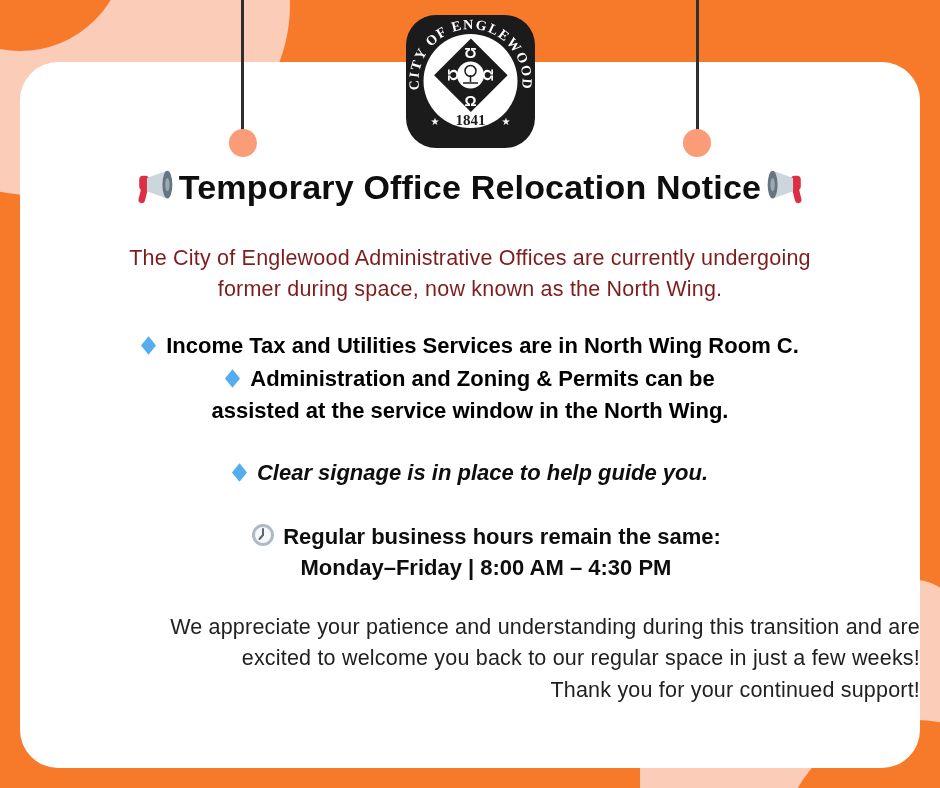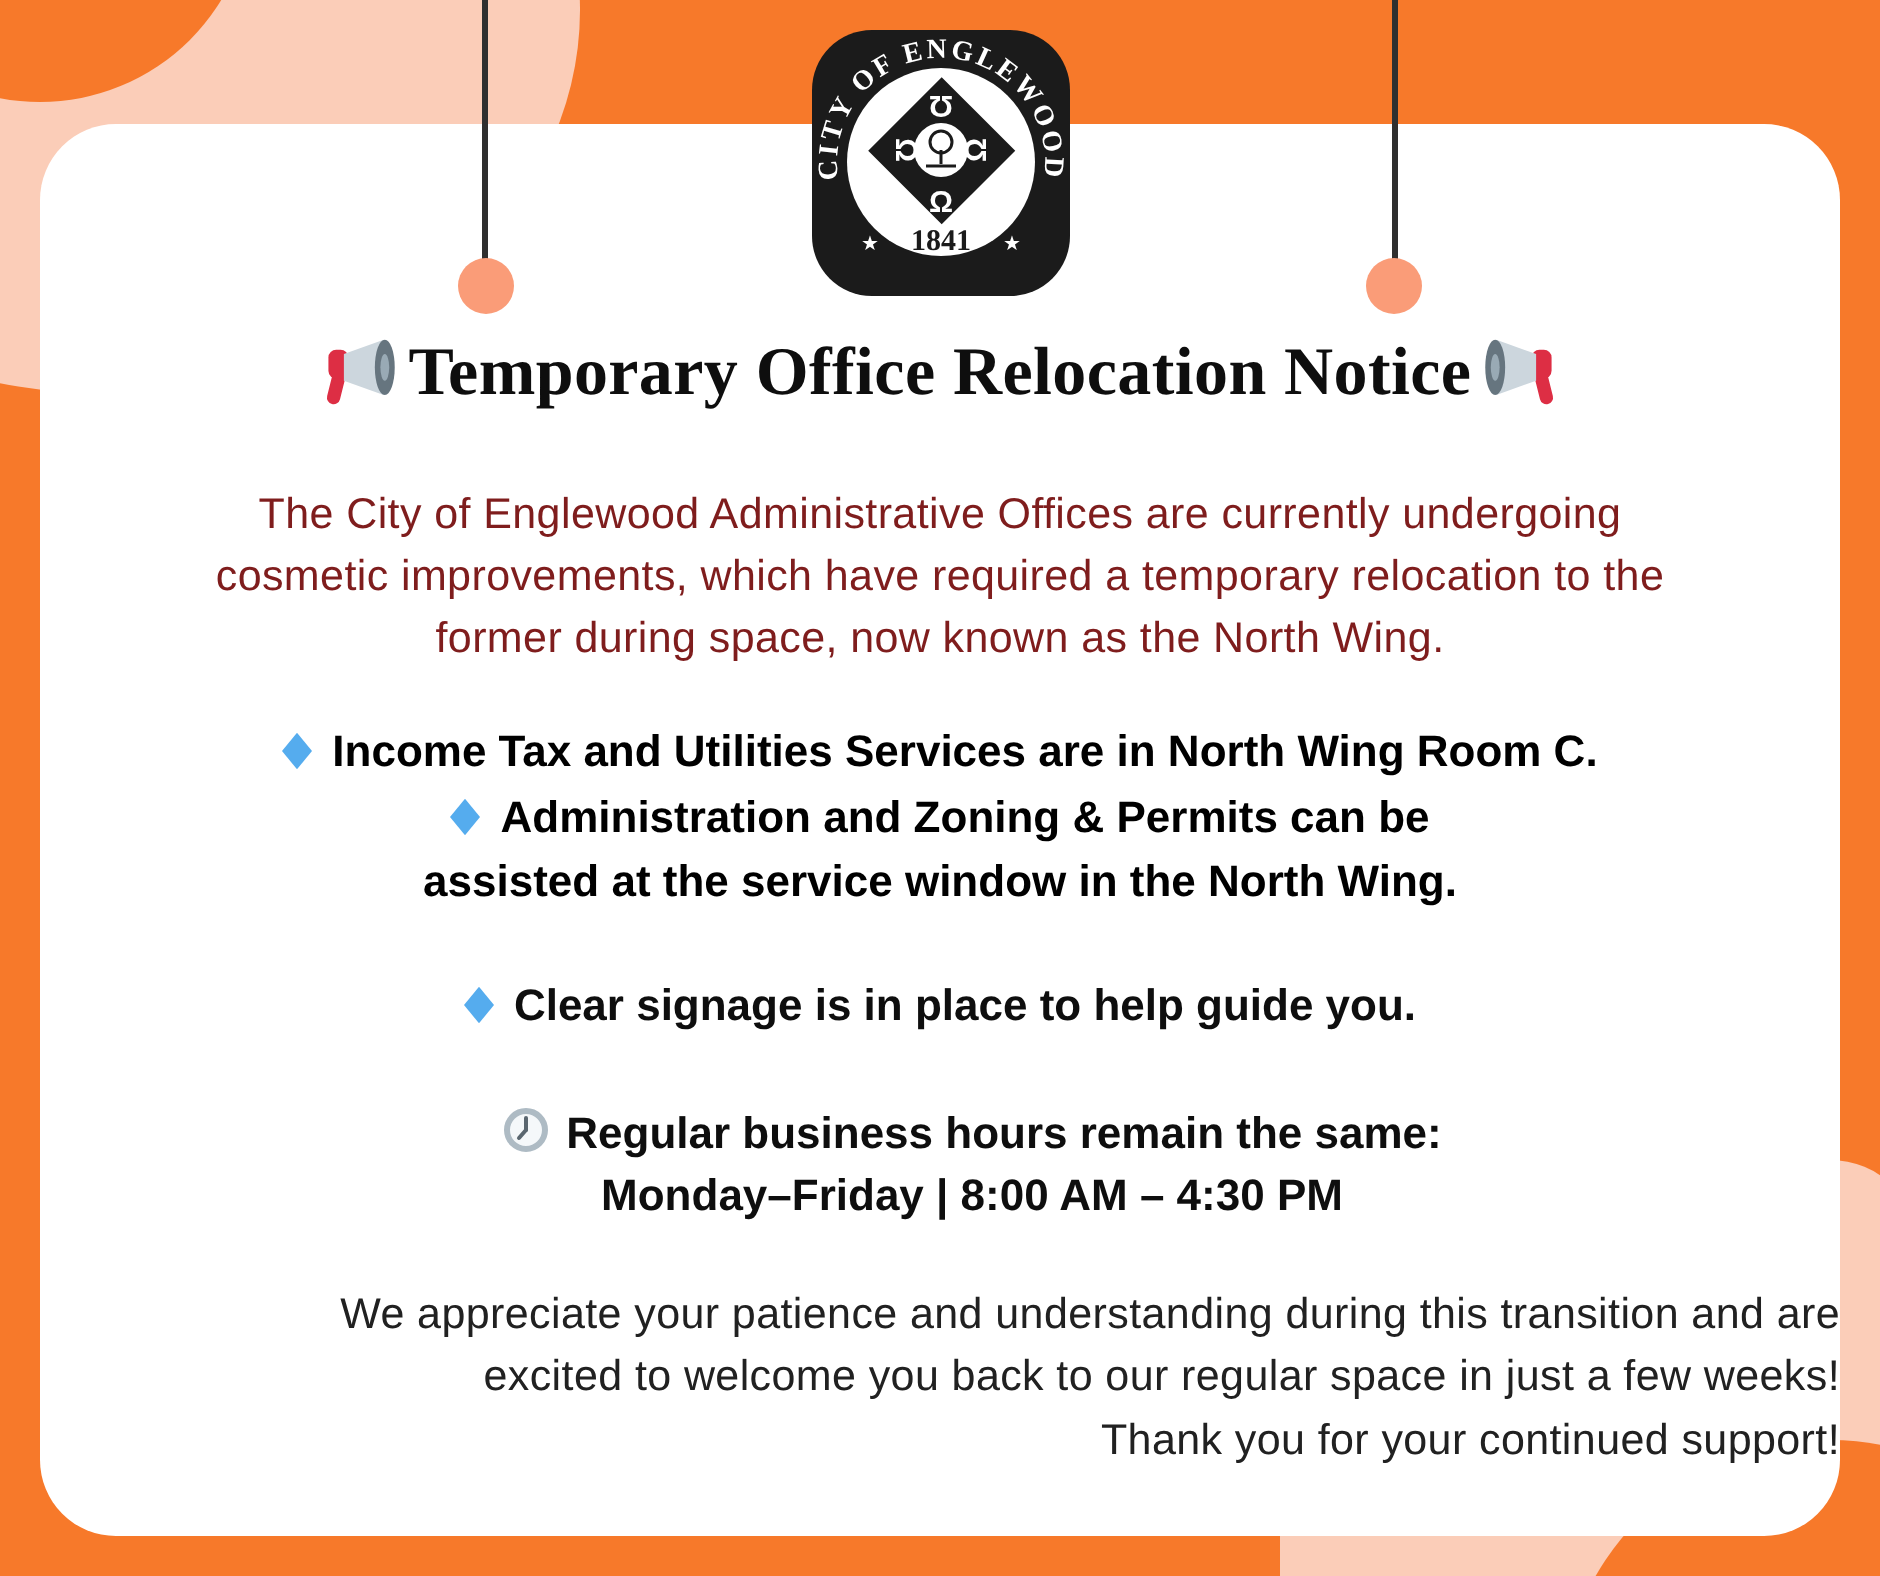--- a/index.html
+++ b/index.html
@@ -22,27 +22,27 @@
     position:absolute; top:129px; width:28px; height:28px; border-radius:50%;
     background:#FA9C78; z-index:2;
   }
   .pin.left  { left:229px; }
   .pin.right { left:683px; }
   .seal { position:absolute; left:404px; top:13px; width:133px; height:137px; z-index:3; }
 
   .card-content { position:absolute; left:0; top:0; width:900px; text-align:center; color:#222; }
   .title-row {
     margin-top:106px; display:flex; justify-content:center; align-items:center; 
-    font-size:34px; font-weight:700; color:#0E0E0E; letter-spacing:0.2px;font-family:Liberation Serif, serif;
+    font-size:34px; font-weight:700; color:#0E0E0E; letter-spacing:0.2px;
   }
   .mega { width:42px; height:38px; flex:0 0 auto; }
   .mega.flip { transform:scaleX(-1); }
   .intro { margin-top:36px; font-size:21.5px; line-height:31px; color:#7f1d1d; letter-spacing:0.2px; }
   .bullets { margin-top:25px; font-size:22px; line-height:32.5px; font-weight:700; color:#000000; }
-  .clear-line { margin-top:29px; font-size:22px; line-height:32px; font-weight:700; color:#0E0E0E; }
+  .clear-line { margin-top:29px; font-size:22px; line-height:32px; font-weight:700; color:#0E0E0E;font-style:italic; }
   .hours { margin-top:32px; font-size:22px; line-height:31.5px; font-weight:700; color:#0E0E0E;padding-left:32px; }
   .outro { margin-top:28px; font-size:21.5px; line-height:31.5px; color:#212121; letter-spacing:0.2px;text-align:right; }
   .diamond { display:inline-block; width:15px; height:19px; margin-right:10px; vertical-align:-2px; }
   .clock { display:inline-block; width:24px; height:24px; margin-right:8px; vertical-align:-3px; }
 </style>
 </head>
 <body>
 
 <svg class="bg-decor" viewBox="0 0 940 788" xmlns="http://www.w3.org/2000/svg">
   <rect x="0" y="0" width="940" height="788" fill="#F7792A"></rect>
@@ -100,21 +100,20 @@
         <rect x="4" y="15" width="6" height="16" rx="3" fill="#DD2E44" transform="rotate(14 7 17)"></rect>
         <rect x="2" y="6" width="9" height="13" rx="3.5" fill="#DD2E44"></rect>
         <polygon points="9,8 27,1.5 27,26.5 9,20" fill="#CCD6DD"></polygon>
         <ellipse cx="27.5" cy="14" rx="4.5" ry="12.5" fill="#66757F"></ellipse>
         <ellipse cx="27.5" cy="14" rx="2" ry="6" fill="#99AAB5"></ellipse>
       </svg>
     </div>
 
     <div class="intro">
       <div>The City of Englewood Administrative Offices are currently undergoing</div>
-      <div>cosmetic improvements, which have required a temporary relocation to the</div>
       <div>former during space, now known as the North Wing.</div>
     </div>
 
     <div class="bullets">
       <div>
         <svg class="diamond" viewBox="0 0 18 22">
             <polygon points="9,0 18,11 9,22 0,11" fill="#55ACEE"></polygon>
           </svg><span>Income Tax and Utilities Services are in North Wing Room C.</span>
       </div>
       <div>

